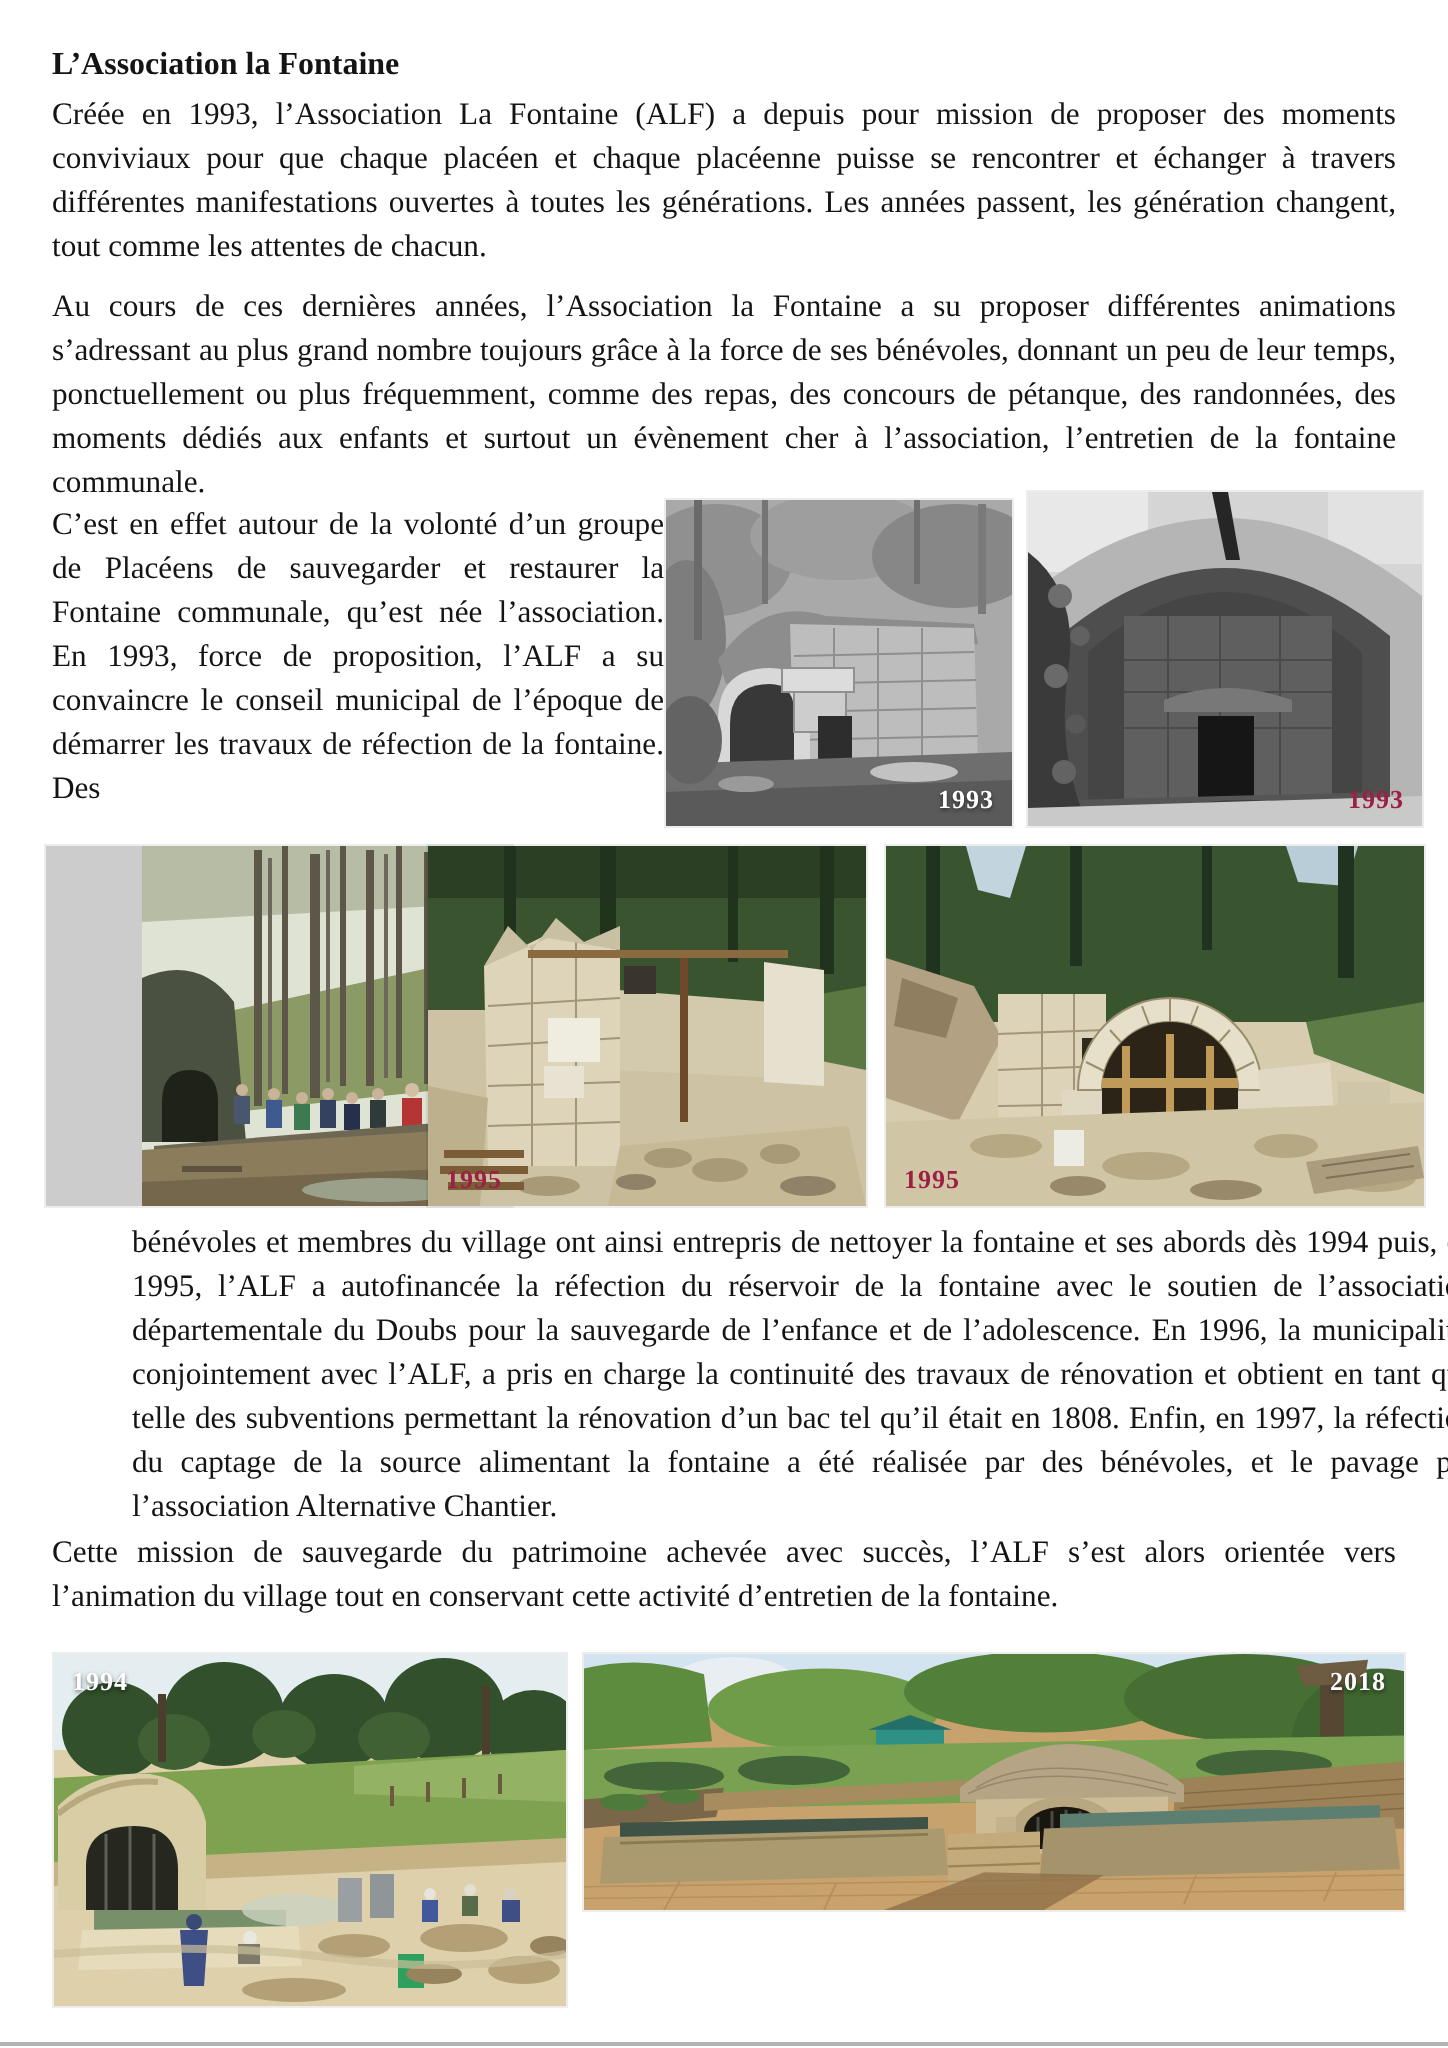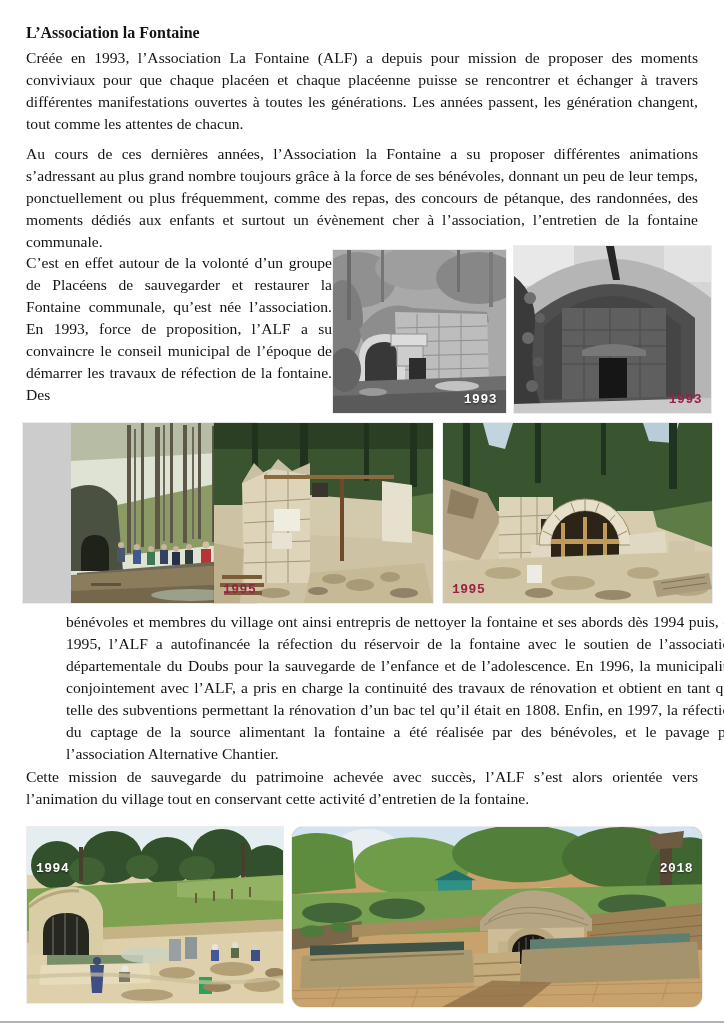--- a/index.html
+++ b/index.html
@@ -23,24 +23,24 @@
     position:absolute;overflow:hidden;background:#ccc;
     box-shadow:0 0 0 1px rgba(0,0,0,0.07);
   }
   .photo svg{display:block;width:100%;height:100%;}
   .ph-1993a{left:333px;top:250px;width:173px;height:163px;}
   .ph-1993b{left:514px;top:246px;width:197px;height:167px;}
   .ph-1994 {left:23px; top:423px;width:185px;height:180px;padding-left:48px;}
   .ph-1995a{left:214px;top:423px;width:219px;height:180px;}
   .ph-1995b{left:443px;top:423px;width:269px;height:180px;}
   .ph-1997 {left:27px; top:827px;width:256px;height:176px;}
-  .ph-2018 {left:292px;top:827px;width:410px;height:180px;border-radius:11px;}
+  .ph-2018 {left:292px;top:827px;width:410px;height:128px;}
   .yr{
-    position:absolute;font-family:Liberation Mono, monospace;
-    font-size:13px;font-weight:bold;letter-spacing:0.5px;line-height:1;margin-top:28px;
+    position:absolute;font-family:Liberation Serif, serif;
+    font-size:13px;font-weight:bold;letter-spacing:0.5px;line-height:1;
   }
   .yr.white{color:#ffffff;text-shadow:0 1px 2px rgba(0,0,0,0.55);}
   .yr.red{color:#9c2044;}
   .yr.br{right:9px;bottom:7px;}
   .yr.bl{left:9px;bottom:7px;}
   .yr.tl{left:9px;top:7px;}
   .yr.tr{right:9px;top:7px;}
   .bottom-rule{
     position:absolute;left:0;top:1021px;width:724px;height:2px;background:#b3b3b3;
   }

